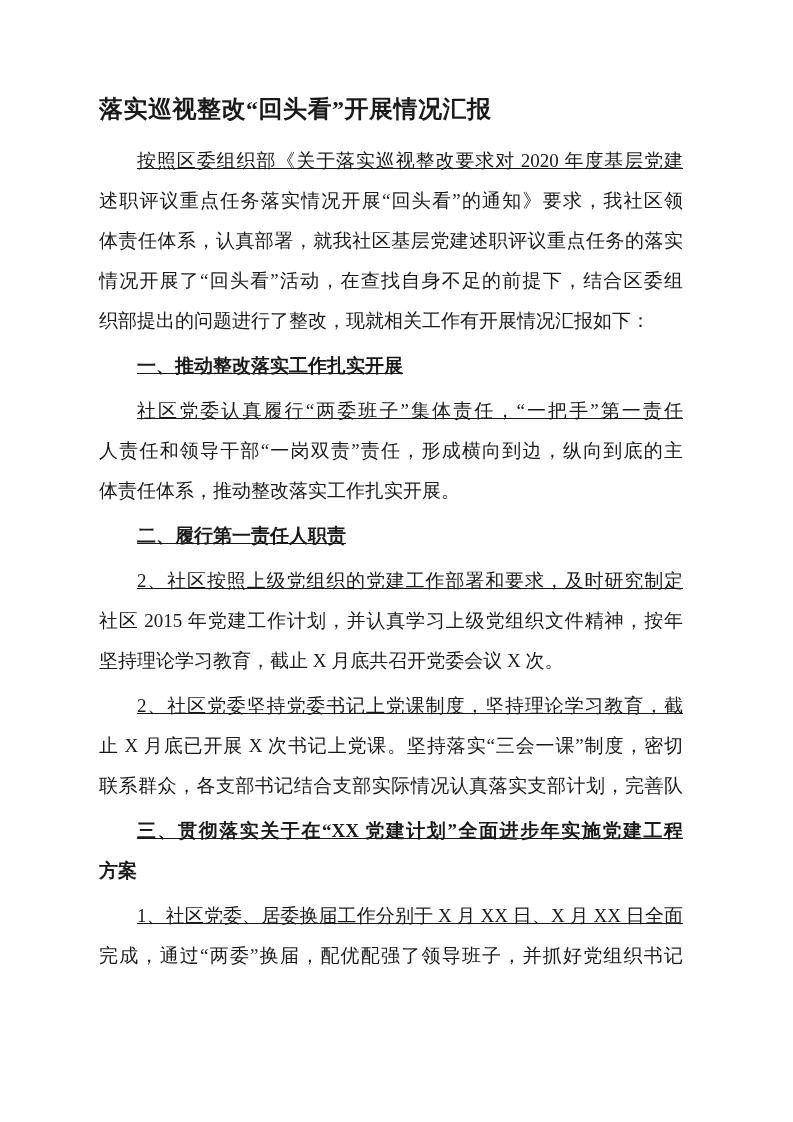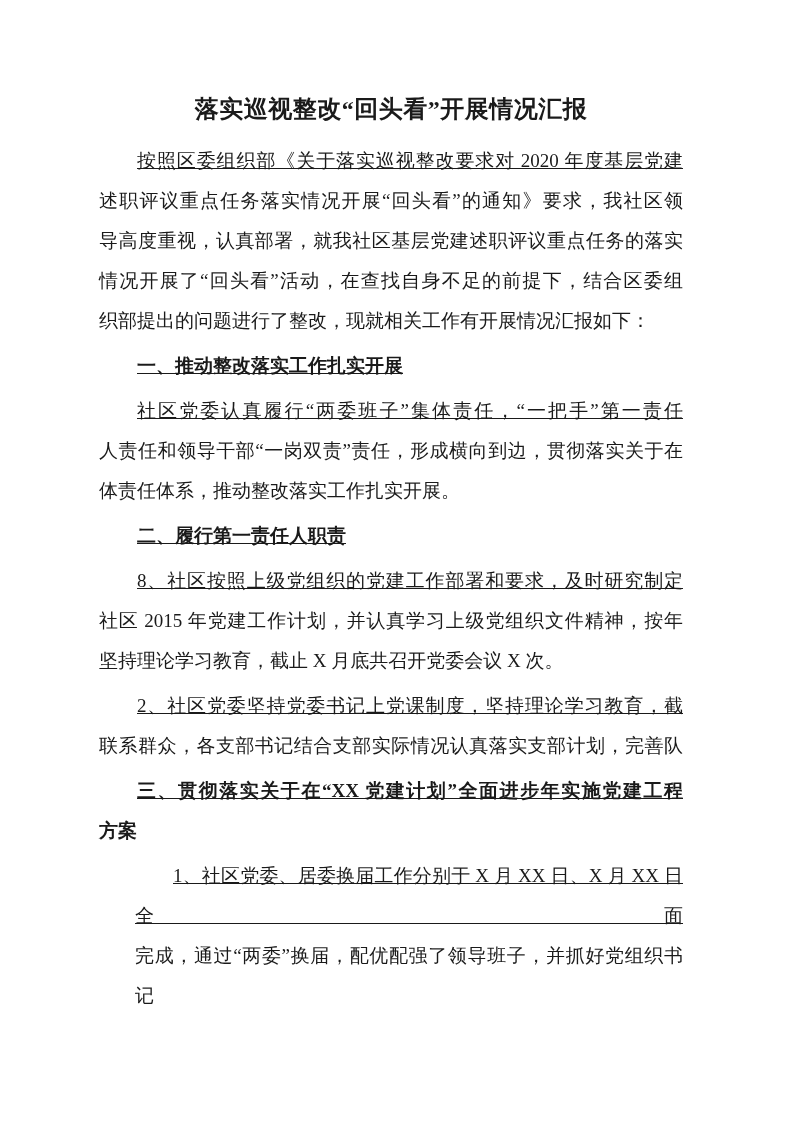--- a/index.html
+++ b/index.html
@@ -16,32 +16,31 @@
     padding: 89px 110px 0 99px;
     overflow: hidden;
     font-family: "Liberation Serif", "DejaVu Serif", serif;
     color: #1a1a1a;
   }
   .doc-title {
     margin: 0 0 12px 0;
     font-size: 24px;
     line-height: 40px;
     font-weight: bold;
-    text-align: center;
+    text-align: left;
     letter-spacing: 0.5px;
   }
   .doc-body {
     width: 584px;
   }
   .block {
     margin: 0 0 5px 0;
   }
   .block:last-child {
     margin-bottom: 0;
-    margin-left: 36px;
   }
   .line {
     font-size: 19px;
     line-height: 40px;
     text-align: justify;
   }
   .line.fill {
     text-align-last: justify;
   }
   .line.indent {
@@ -54,42 +53,43 @@
 </style>
 </head>
 <body>
 
 <div class="page">
   <h1 class="doc-title">落实巡视整改“回头看”开展情况汇报</h1>
   <div class="doc-body" id="doc-body">
       <div class="block paragraph">
         <div class="line indent fill">按照区委组织部《关于落实巡视整改要求对 2020 年度基层党建</div>
         <div class="line fill">述职评议重点任务落实情况开展“回头看”的通知》要求，我社区领</div>
-        <div class="line fill">导高度重视，认真部署，就我社区基层党建述职评议重点任务的落实</div>
+        <div class="line fill">体责任体系，认真部署，就我社区基层党建述职评议重点任务的落实</div>
         <div class="line fill">情况开展了“回头看”活动，在查找自身不足的前提下，结合区委组</div>
         <div class="line">织部提出的问题进行了整改，现就相关工作有开展情况汇报如下：</div>
       </div>
       <div class="block heading">
         <div class="line indent">一、推动整改落实工作扎实开展</div>
       </div>
       <div class="block paragraph">
         <div class="line indent fill">社区党委认真履行“两委班子”集体责任，“一把手”第一责任</div>
-        <div class="line fill">人责任和领导干部“一岗双责”责任，形成横向到边，贯彻落实关于在</div>
+        <div class="line fill">人责任和领导干部“一岗双责”责任，形成横向到边，纵向到底的主</div>
         <div class="line">体责任体系，推动整改落实工作扎实开展。</div>
       </div>
       <div class="block heading">
         <div class="line indent">二、履行第一责任人职责</div>
       </div>
       <div class="block paragraph">
-        <div class="line indent fill">8、社区按照上级党组织的党建工作部署和要求，及时研究制定</div>
+        <div class="line indent fill">2、社区按照上级党组织的党建工作部署和要求，及时研究制定</div>
         <div class="line fill">社区 2015 年党建工作计划，并认真学习上级党组织文件精神，按年</div>
         <div class="line">坚持理论学习教育，截止 X 月底共召开党委会议 X 次。</div>
       </div>
       <div class="block paragraph">
         <div class="line indent fill">2、社区党委坚持党委书记上党课制度，坚持理论学习教育，截</div>
+        <div class="line fill">止 X 月底已开展 X 次书记上党课。坚持落实“三会一课”制度，密切</div>
         <div class="line fill">联系群众，各支部书记结合支部实际情况认真落实支部计划，完善队</div>
       </div>
       <div class="block heading">
         <div class="line indent fill">三、贯彻落实关于在“XX 党建计划”全面进步年实施党建工程</div>
         <div class="line">方案</div>
       </div>
       <div class="block paragraph">
         <div class="line indent fill">1、社区党委、居委换届工作分别于 X 月 XX 日、X 月 XX 日全面</div>
         <div class="line fill">完成，通过“两委”换届，配优配强了领导班子，并抓好党组织书记</div>
       </div>

